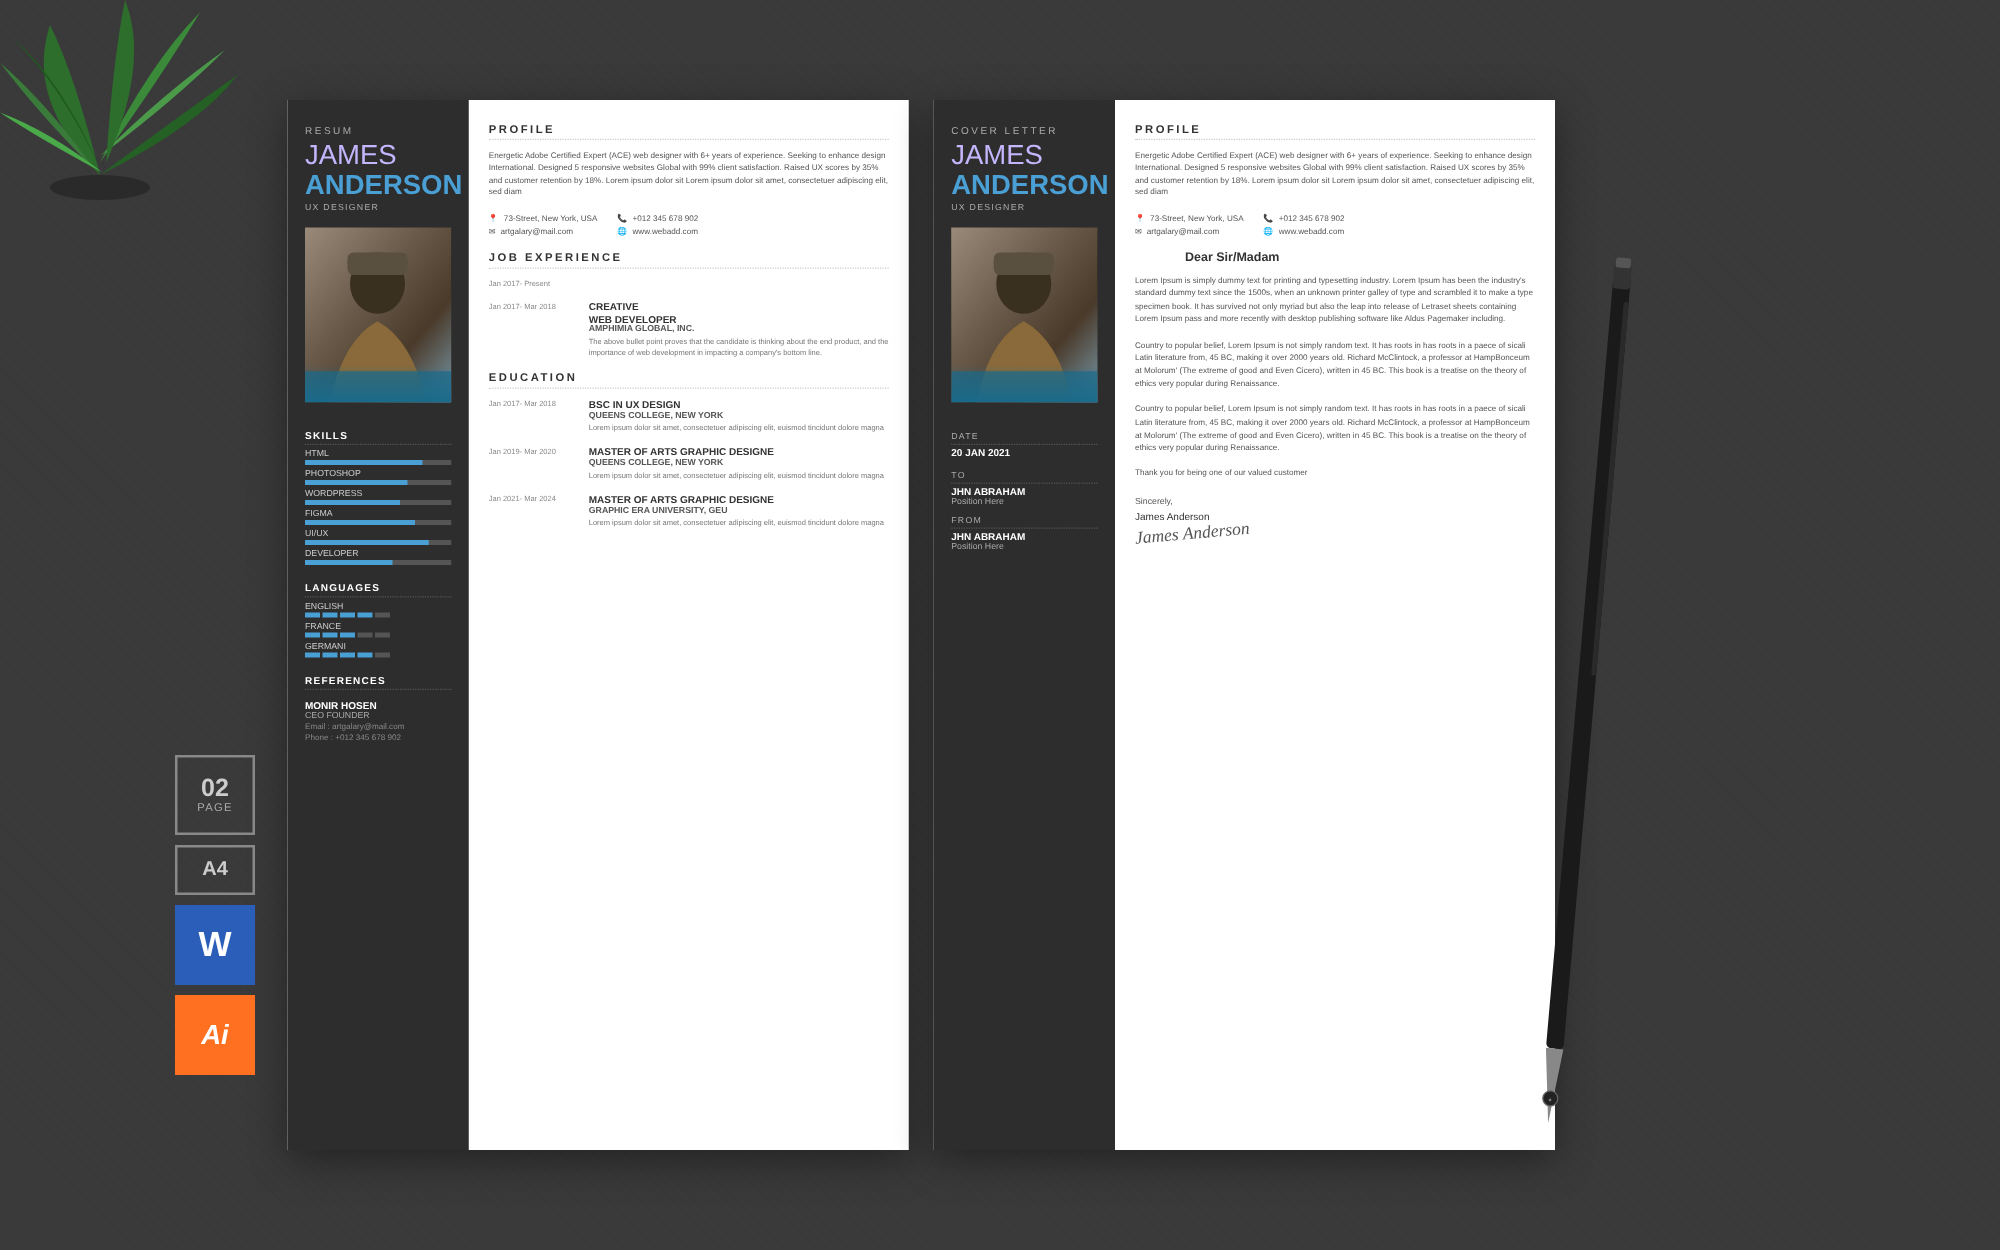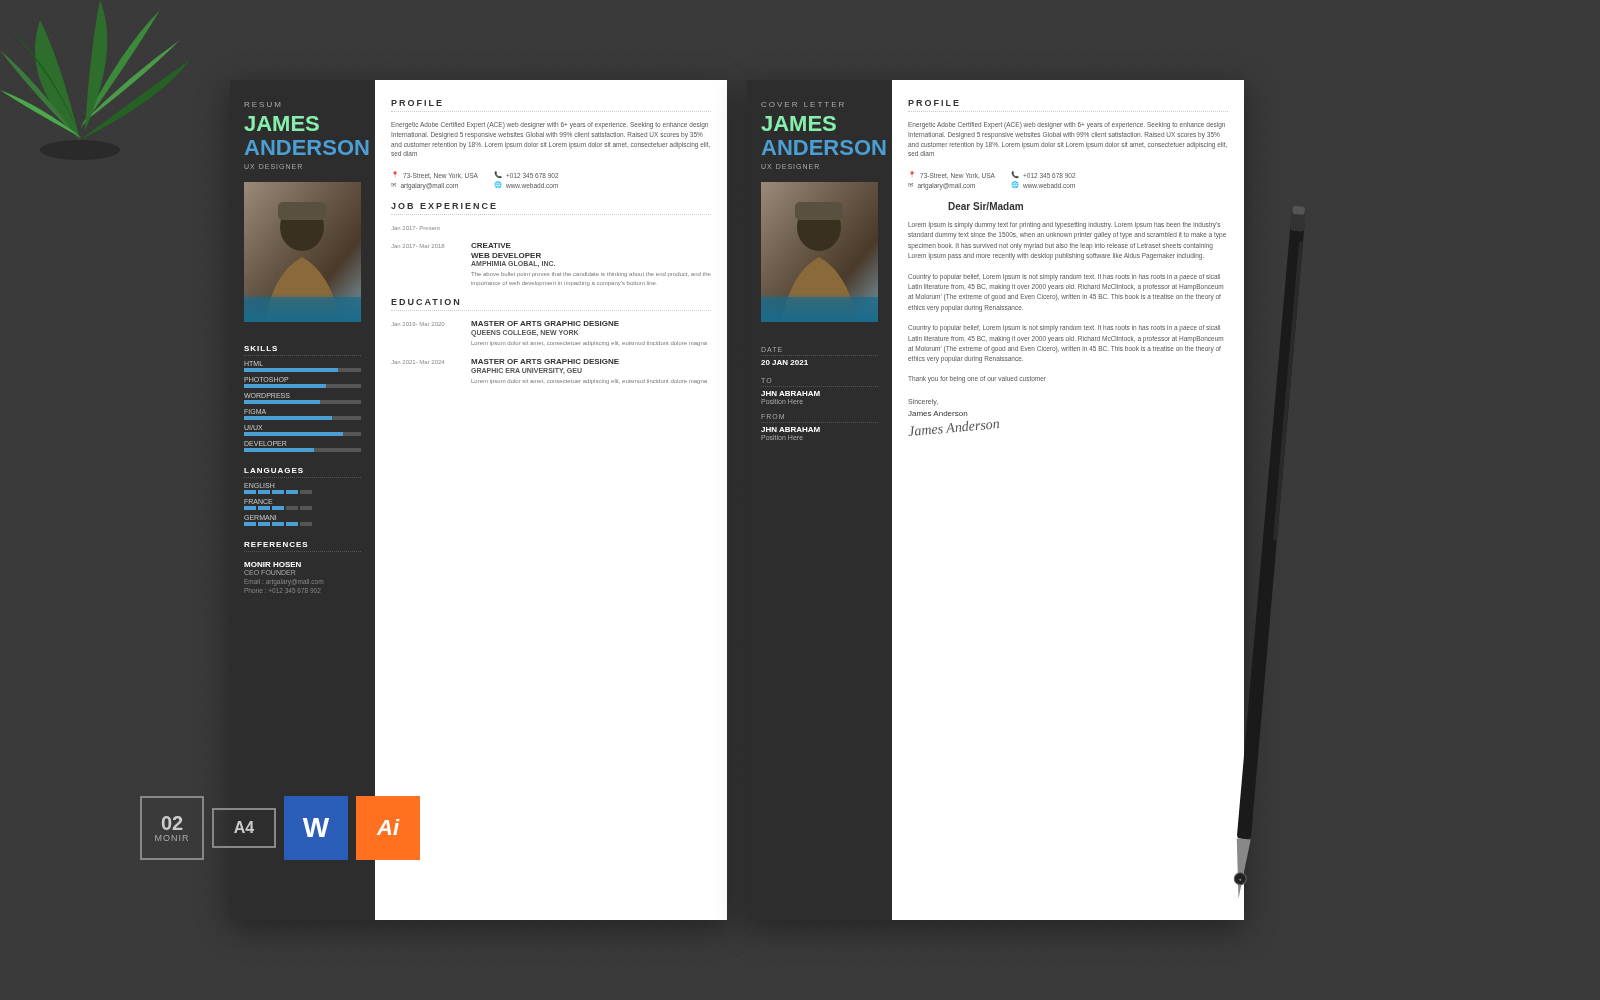--- a/index.html
+++ b/index.html
@@ -45,21 +45,21 @@
       width: 100%;
       height: 100%;
     }
 
     
     .badges {
       position: absolute;
       left: 140px;
       bottom: 140px;
       display: flex;
-      flex-direction: row;
+      flex-direction: column;
       gap: 8px;
       align-items: center;
     }
 
     .badge-page {
       width: 64px;
       height: 64px;
       border: 2px solid #888;
       background: transparent;
       display: flex;
@@ -161,22 +161,22 @@
 
     .doc-label {
       font-size: 8px;
       letter-spacing: 2px;
       color: #aaa;
       margin-bottom: 4px;
     }
 
     .doc-name-first {
       font-size: 22px;
-      font-weight: bold;
-      color: #86efac;
+      font-weight: normal;
+      color: #c4b5fd;
       line-height: 1;
       margin-bottom: 2px;
     }
 
     .doc-name-last {
       font-size: 22px;
       font-weight: bold;
       color: #4a9fd4;
       line-height: 1;
       margin-bottom: 4px;
@@ -639,20 +639,28 @@
       <div class="job-details">
         <div class="job-position">CREATIVE<br>WEB DEVELOPER</div>
         <div class="job-company">AMPHIMIA GLOBAL, INC.</div>
         <div class="job-desc">The above bullet point proves that the candidate is thinking about the end product, and the importance of web development in impacting a company's bottom line.</div>
       </div>
     </div>
           </div>
 
         <div class="content-section-title">EDUCATION</div>
         <div id="education-container">
+            <div class="edu-entry">
+      <div class="edu-date">Jan 2017- Mar 2018</div>
+      <div class="edu-details">
+        <div class="edu-degree">BSC IN UX DESIGN</div>
+        <div class="edu-school">QUEENS COLLEGE, NEW YORK</div>
+        <div class="edu-desc">Lorem ipsum dolor sit amet, consectetuer adipiscing elit, euismod tincidunt dolore magna</div>
+      </div>
+    </div>
             <div class="edu-entry">
       <div class="edu-date">Jan 2019- Mar 2020</div>
       <div class="edu-details">
         <div class="edu-degree">MASTER OF ARTS GRAPHIC DESIGNE</div>
         <div class="edu-school">QUEENS COLLEGE, NEW YORK</div>
         <div class="edu-desc">Lorem ipsum dolor sit amet, consectetuer adipiscing elit, euismod tincidunt dolore magna</div>
       </div>
     </div>
             <div class="edu-entry">
       <div class="edu-date">Jan 2021- Mar 2024</div>
@@ -746,21 +754,21 @@
         <div class="cover-sig-name">James Anderson</div>
         <div class="cover-sig-script">James Anderson</div>
       </div>
     </div>
 
   </div>
 
   <div class="badges">
     <div class="badge-page">
       <span class="num">02</span>
-      <span class="txt">MONIR</span>
+      <span class="txt">PAGE</span>
     </div>
     <div class="badge-a4">
       <span>A4</span>
     </div>
     <div class="badge-word">
       <span>W</span>
     </div>
     <div class="badge-ai">
       <span>Ai</span>
     </div>

